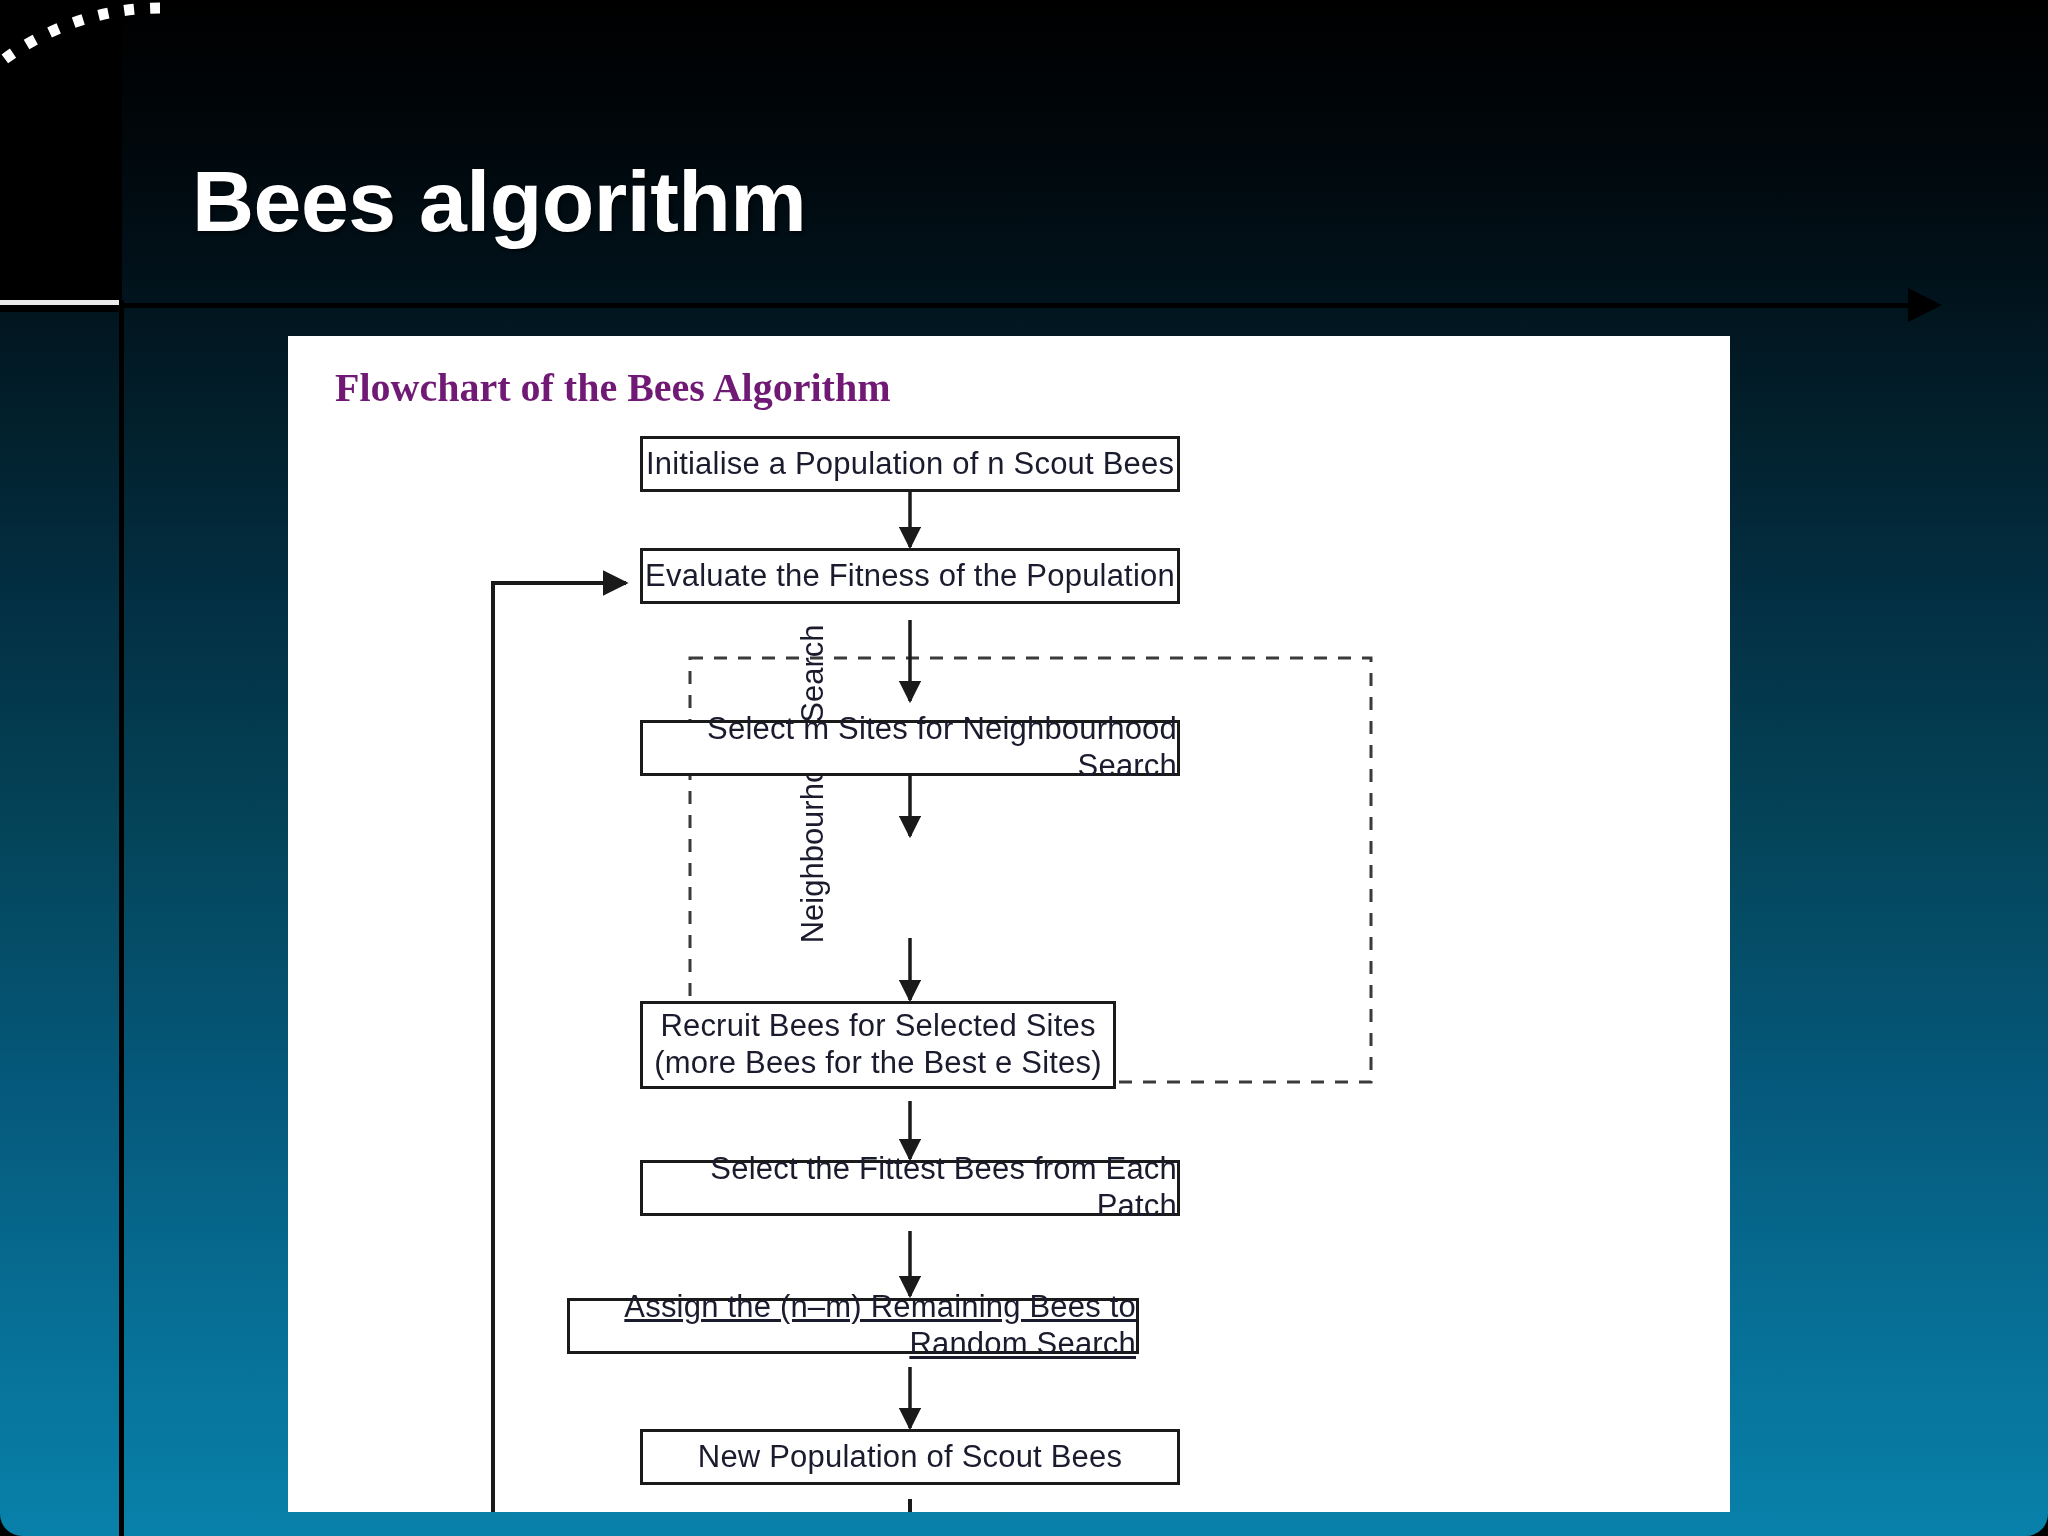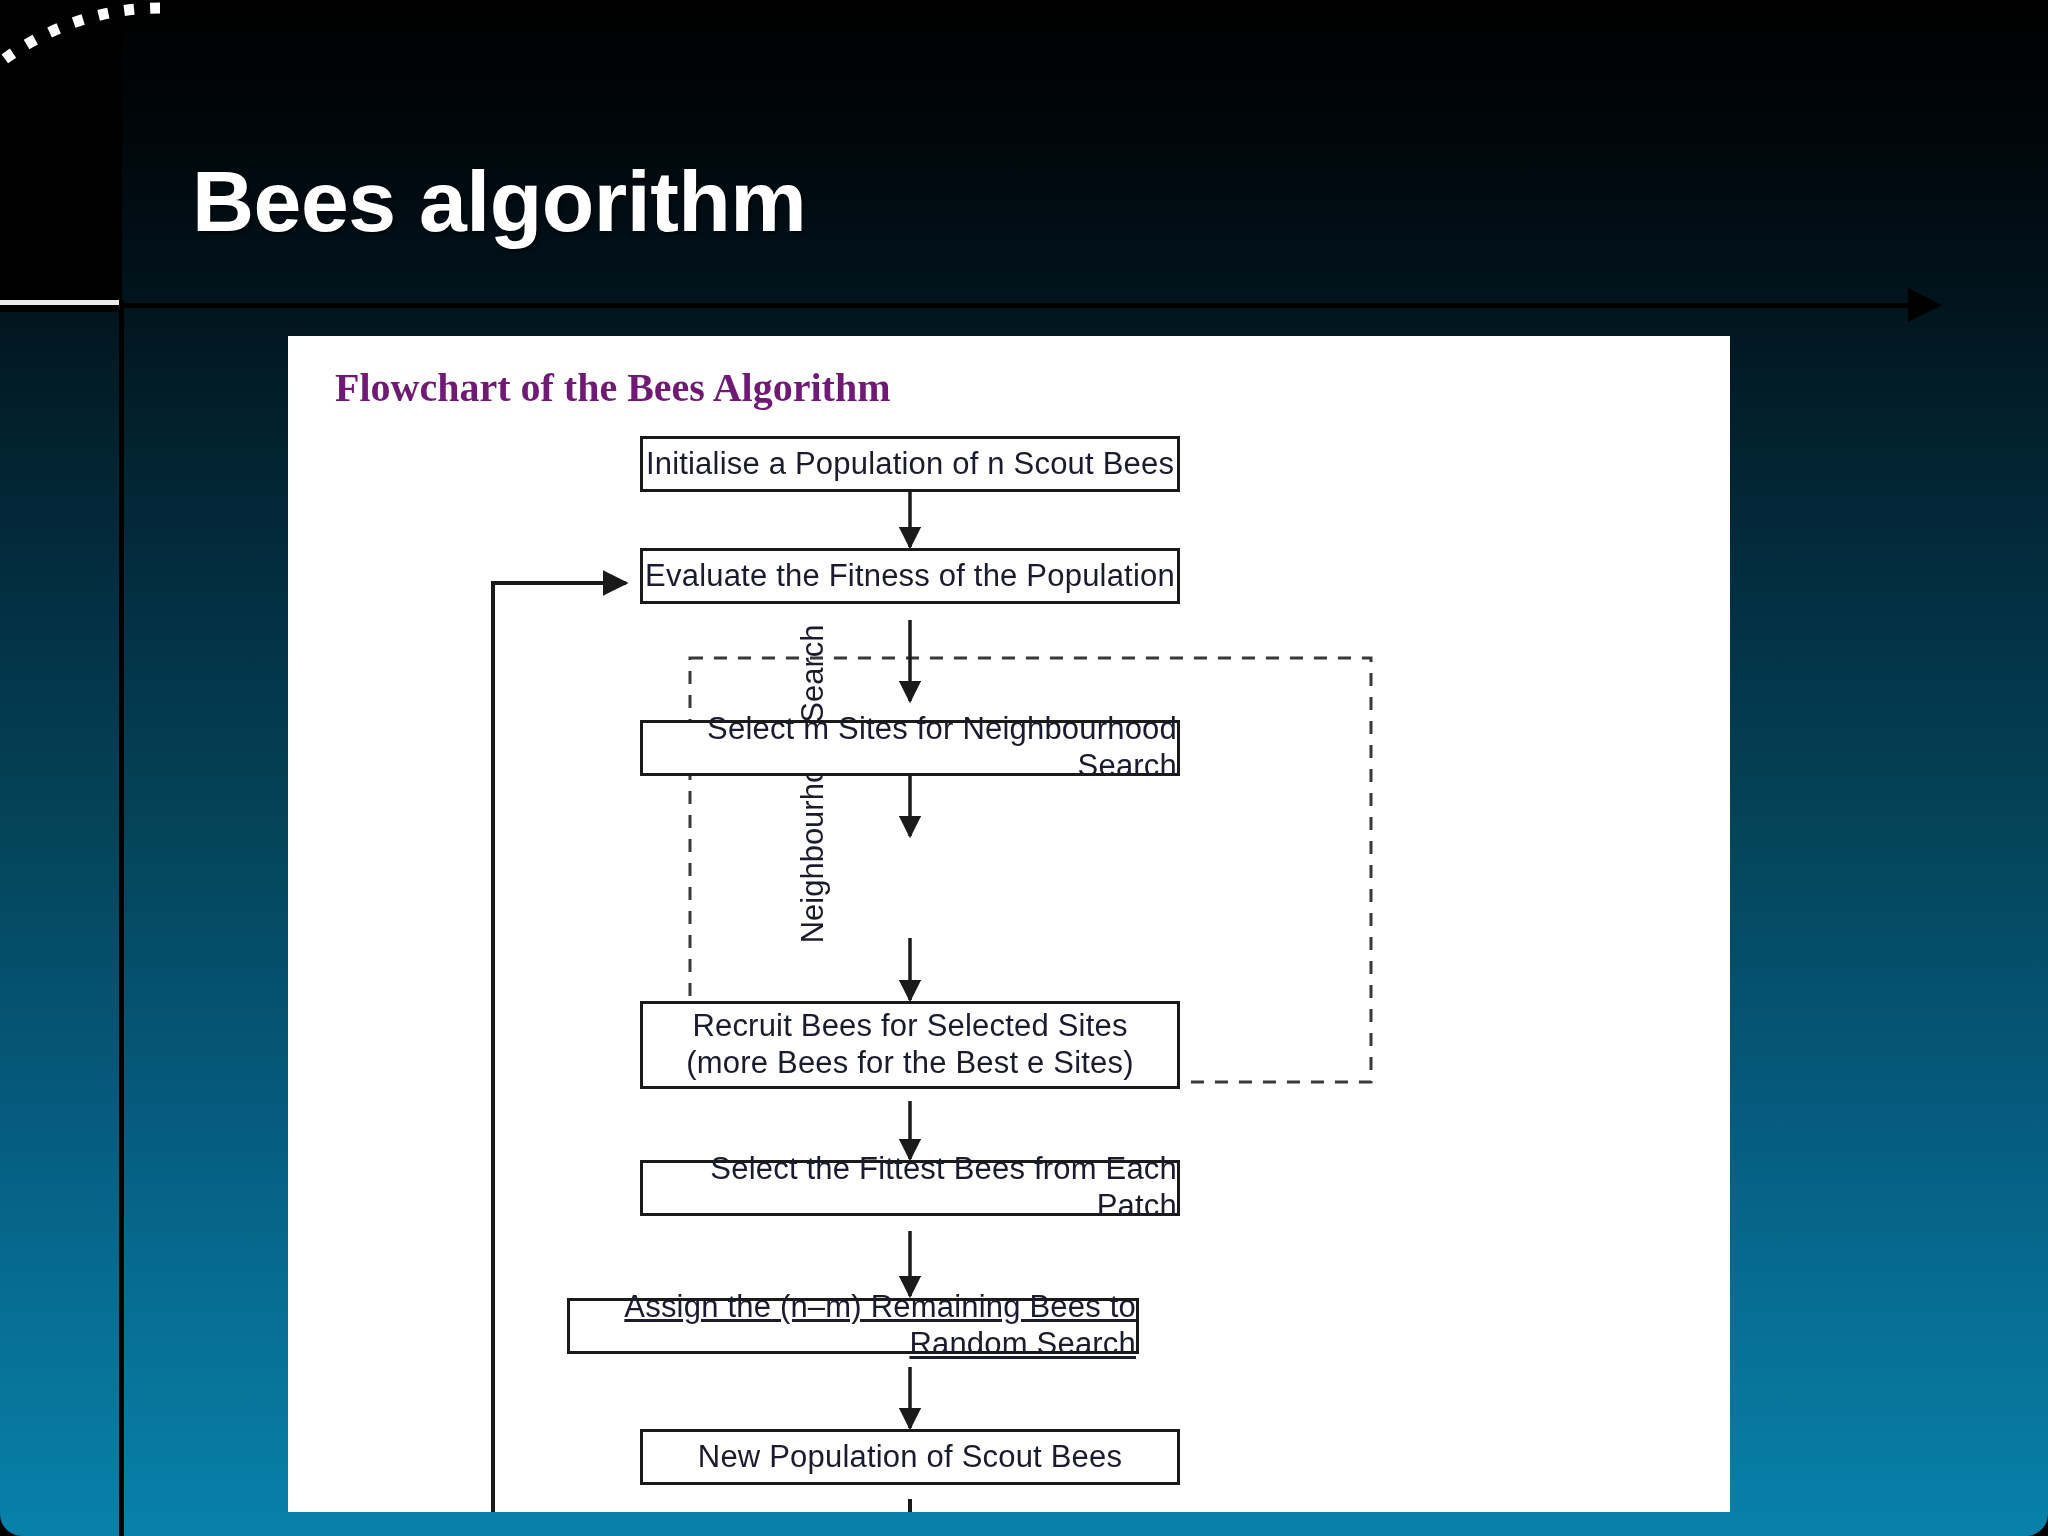--- a/index.html
+++ b/index.html
@@ -223,21 +223,21 @@
 
     <div class="node" style="left:352px; top:212px; width:540px; height:56px;">
       <span>Evaluate the Fitness of the Population</span>
     </div>
 
     <div class="node" style="left:352px; top:366px; width:540px; height:56px;margin-top:18px;">
       <span>Select m Sites for Neighbourhood Search</span>
     </div>
 
 
-    <div class="node" style="left:352px; top:665px; width:540px; height:88px; flex-direction:column;">
+    <div class="node" style="left:352px; top:665px; width:476px; height:88px; flex-direction:column;">
       <span>Recruit Bees for Selected Sites</span>
       <span>(more Bees for the Best e Sites)</span>
     </div>
 
     <div class="node" style="left:352px; top:824px; width:540px; height:56px;">
       <span>Select the Fittest Bees from Each Patch</span>
     </div>
 
     <div class="node" style="left:279px; top:962px; width:572px; height:56px;text-decoration:underline;">
       <span>Assign the (n–m) Remaining Bees to Random Search</span>

